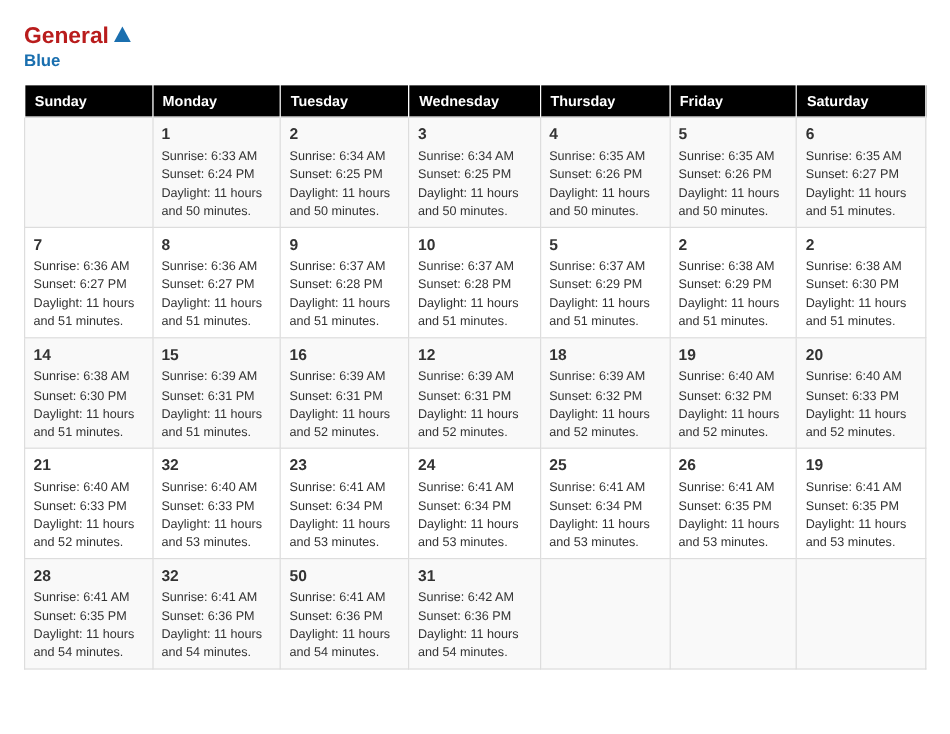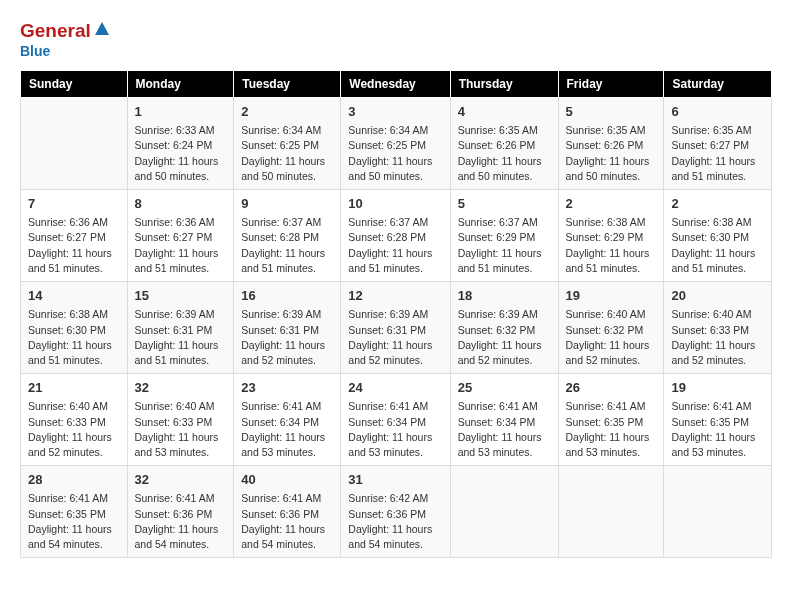--- a/index.html
+++ b/index.html
@@ -237,21 +237,21 @@
       <tr>
         <td>
           <span class="day-number">28</span>
           <div class="day-info">Sunrise: 6:41 AM<br>Sunset: 6:35 PM<br>Daylight: 11 hours<br>and 54 minutes.</div>
         </td>
         <td>
           <span class="day-number">32</span>
           <div class="day-info">Sunrise: 6:41 AM<br>Sunset: 6:36 PM<br>Daylight: 11 hours<br>and 54 minutes.</div>
         </td>
         <td>
-          <span class="day-number">40</span>
+          <span class="day-number">50</span>
           <div class="day-info">Sunrise: 6:41 AM<br>Sunset: 6:36 PM<br>Daylight: 11 hours<br>and 54 minutes.</div>
         </td>
         <td>
           <span class="day-number">31</span>
           <div class="day-info">Sunrise: 6:42 AM<br>Sunset: 6:36 PM<br>Daylight: 11 hours<br>and 54 minutes.</div>
         </td>
         <td class="empty"></td>
         <td class="empty"></td>
         <td class="empty"></td>
       </tr>

